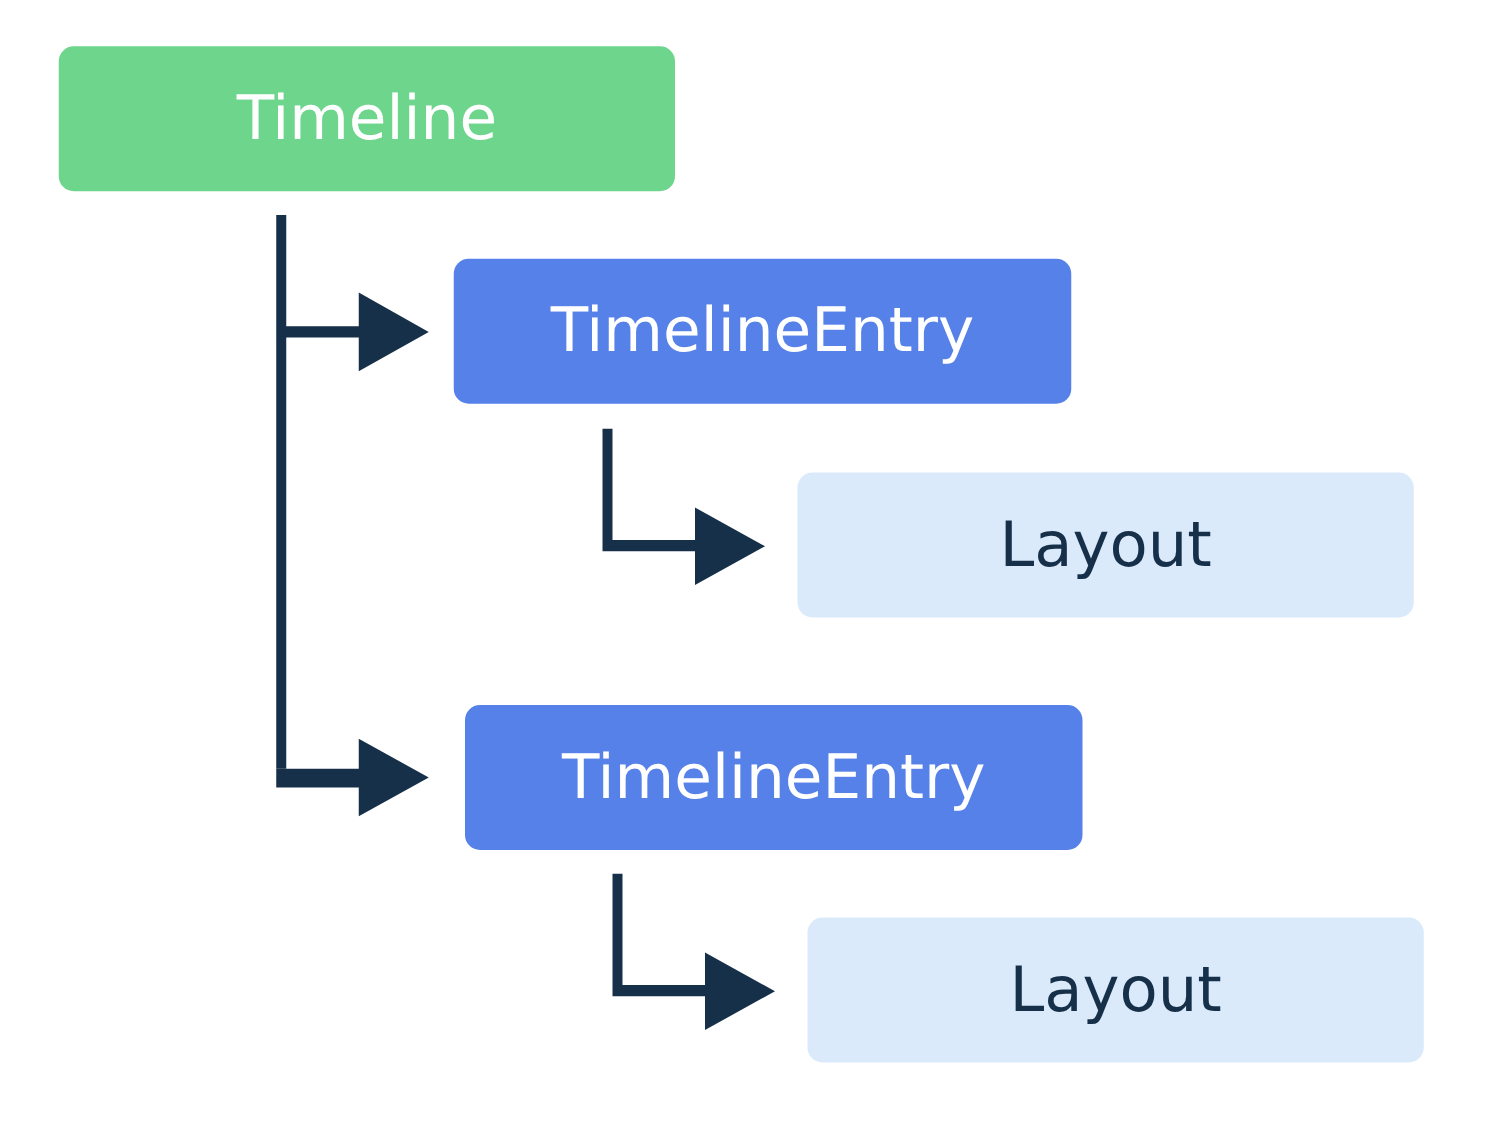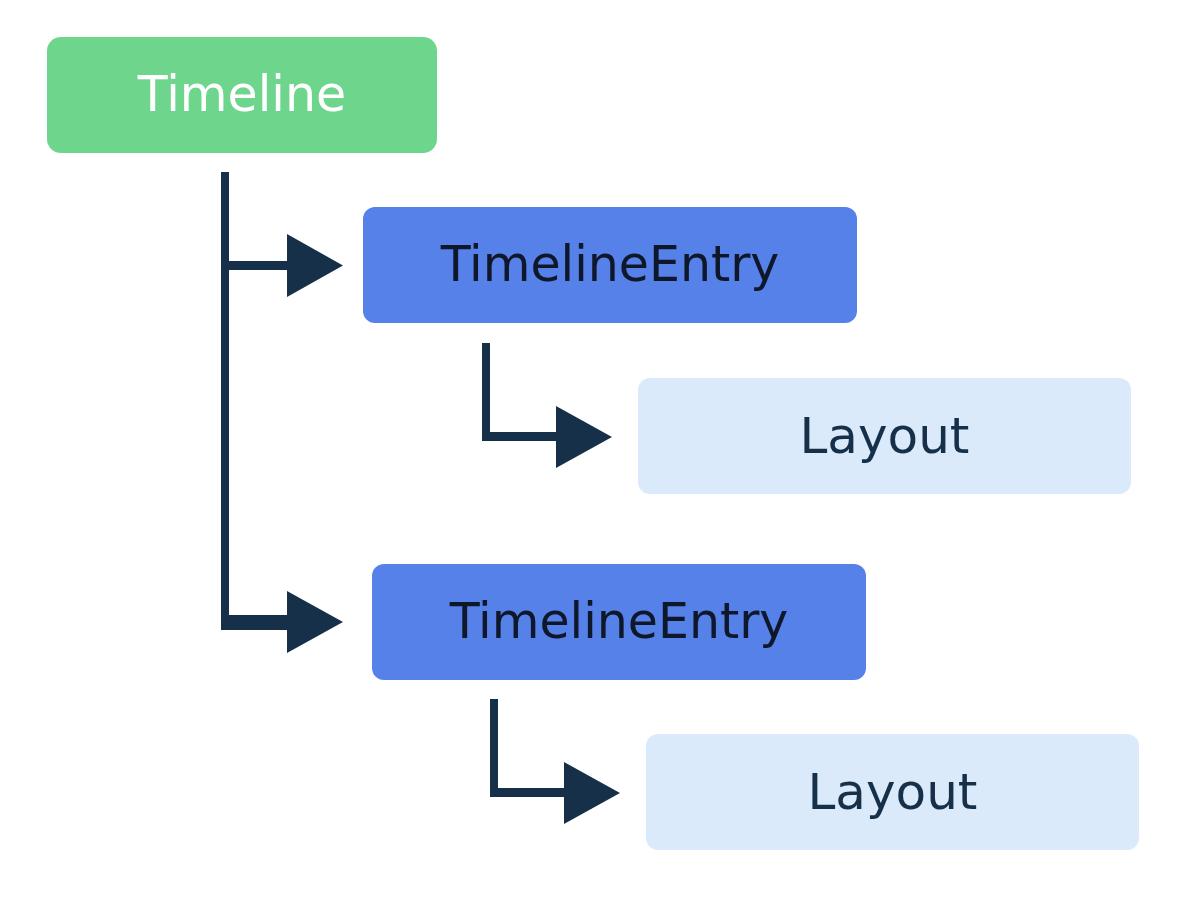--- a/index.html
+++ b/index.html
@@ -41,21 +41,21 @@
   .node-label {
     display: block;
   }
   .node-root {
     background: #6ed58c;
     color: #ffffff;
     font-size: 49px;
   }
   .node-entry {
     background: #5681e8;
-    color: #0f172a;
+    color: #ffffff;
     font-size: 49px;
   }
   .node-leaf {
     background: #daeafb;
     color: #17304a;
     font-size: 50px;
   }
 </style>
 </head>
 <body>
@@ -78,21 +78,21 @@
       <path d="M 482 343 L 490 343 L 490 432 L 556 432 L 556 406 L 612 437
                L 556 468 L 556 441 L 482 441 Z" fill="#17304a"></path>
     </g>
 
     <g>
       <path d="M 490 699 L 498 699 L 498 788 L 564 788 L 564 762 L 620 793
                L 564 824 L 564 797 L 490 797 Z" fill="#17304a"></path>
     </g>
   </svg>
 
-  <div class="node node-root" style="left:47px; top:37px; width:390px; height:116px;border-radius:14px;">
+  <div class="node node-root" style="left:47px; top:37px; width:493px; height:116px;">
     <span class="node-label">Timeline</span>
   </div>
 
   <div class="node node-entry" style="left:363px; top:207px; width:494px; height:116px;">
     <span class="node-label">TimelineEntry</span>
   </div>
 
   <div class="node node-leaf" style="left:638px; top:378px; width:493px; height:116px;">
     <span class="node-label">Layout</span>
   </div>

